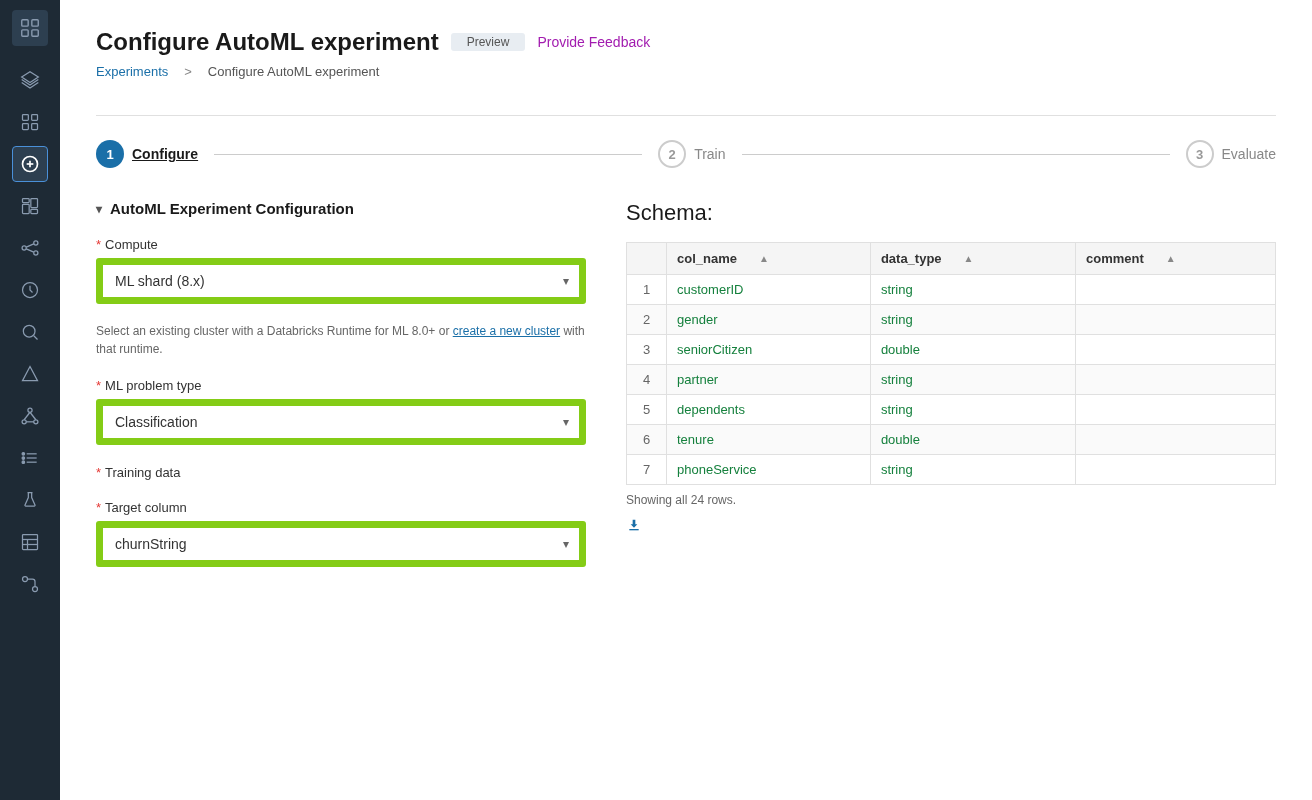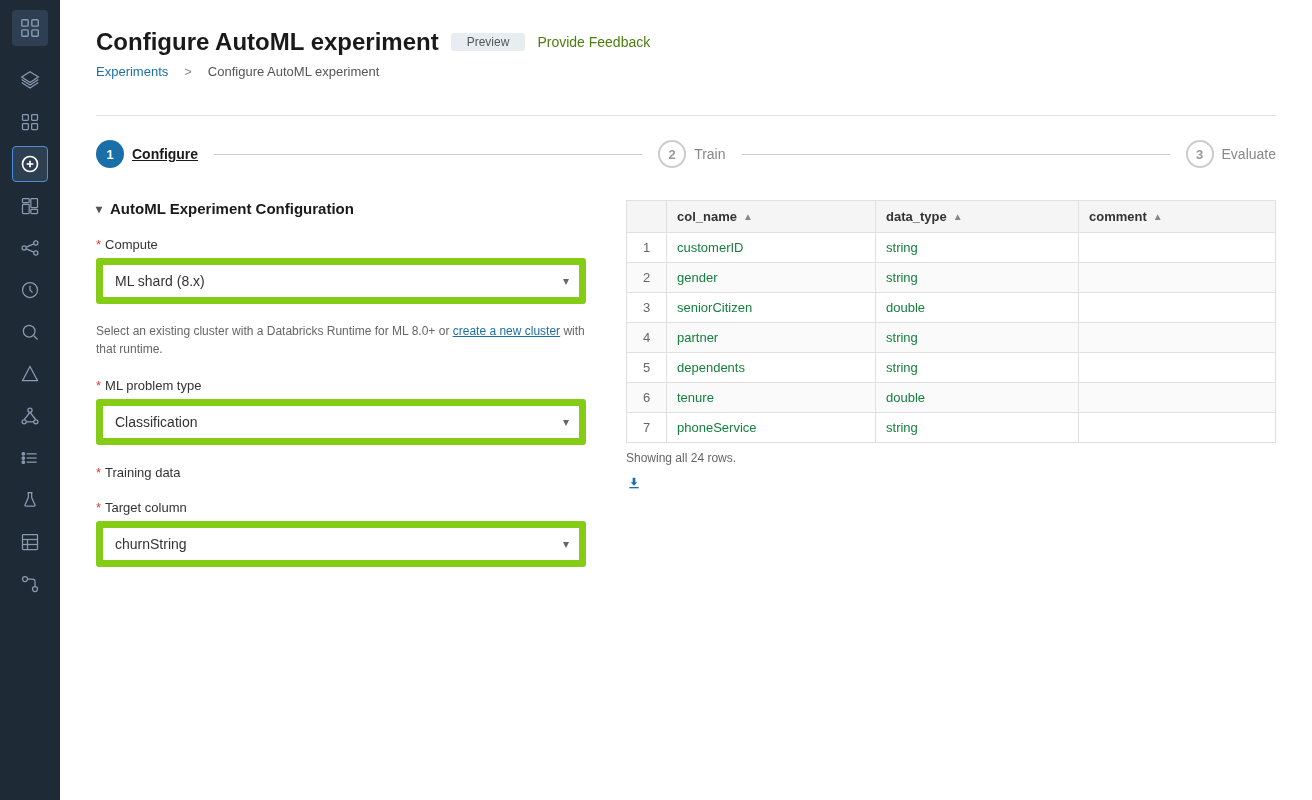--- a/index.html
+++ b/index.html
@@ -66,21 +66,21 @@
     }
     .preview-badge {
       background: #e8edf2;
       color: #555;
       border-radius: 3px;
       padding: 2px 16px;
       font-size: 12px;
       font-weight: 500;
     }
     .feedback-link {
-      color: #4d7c0f;
+      color: #a21caf;
       font-size: 14px;
       text-decoration: none;
       cursor: pointer;
     }
 
     
     .breadcrumb {
       display: flex;
       align-items: center;
       gap: 16px;
@@ -253,21 +253,21 @@
       border: 1px solid #e0e0e0;
       padding: 7px 10px;
       color: #15803d;
     }
     .schema-table td.row-num { text-align: center; color: #666; background: #fafafa; }
     .schema-table tr:nth-child(even) td { background: #fafafa; }
     .schema-table tr:nth-child(odd) td { background: #fff; }
     .th-sort {
       display: flex;
       align-items: center;
-      gap: 6px;
+      gap: 22px;
     }
     .sort-icon { color: #888; font-size: 10px; cursor: pointer; }
 
     .rows-info {
       font-size: 12px;
       color: #666;
       margin-top: 8px;
     }
     .download-icon {
       margin-top: 10px;
@@ -471,20 +471,21 @@
           </div>
           <div class="select-wrapper">
             <div class="select-display">churnString</div>
             <span class="select-chevron">▾</span>
           </div>
         </div>
 
       </div>
 
       <div class="right-col">
+        <h2 class="schema-title">Schema:</h2>
 
         <table class="schema-table">
           <thead>
             <tr>
               <th class="row-num"></th>
               <th>
                 <div class="th-sort">
                   <span>col_name</span>
                   <span class="sort-icon">▲</span>
                 </div>

